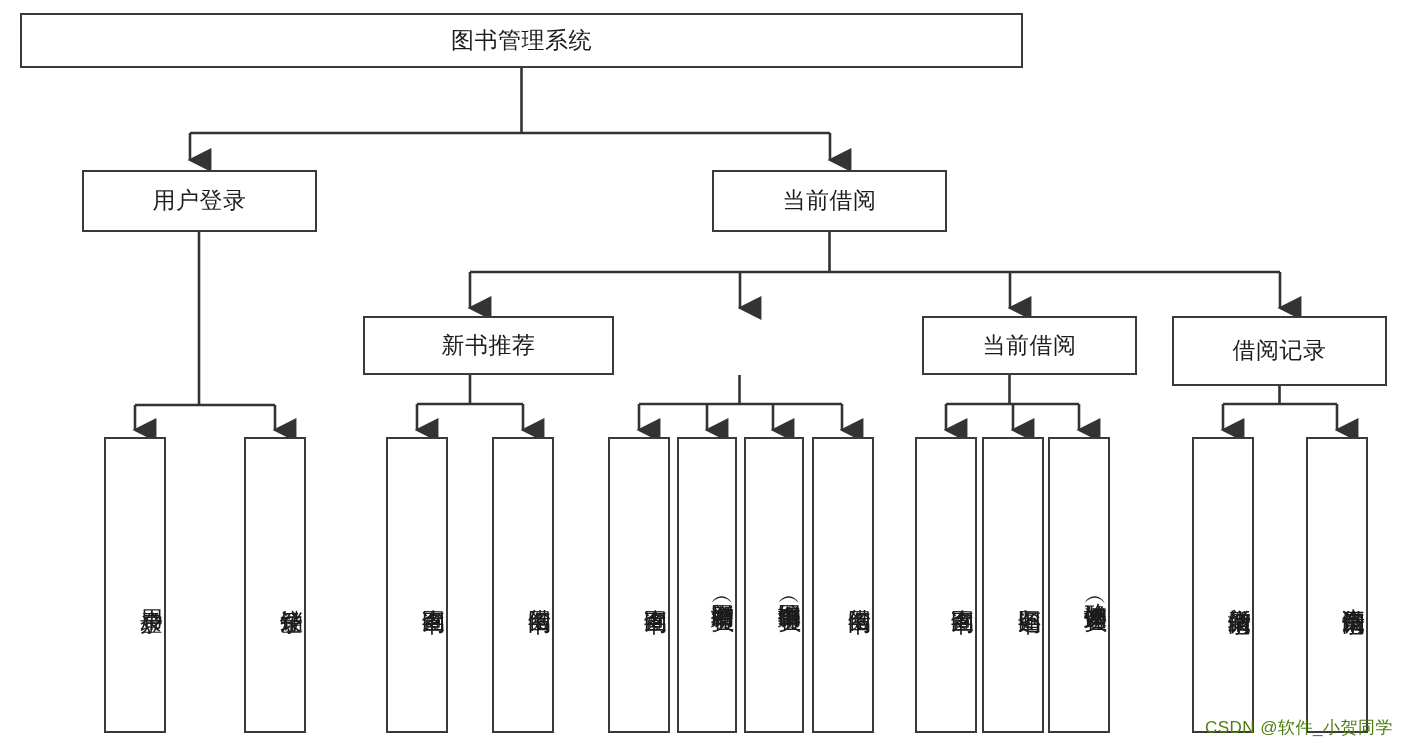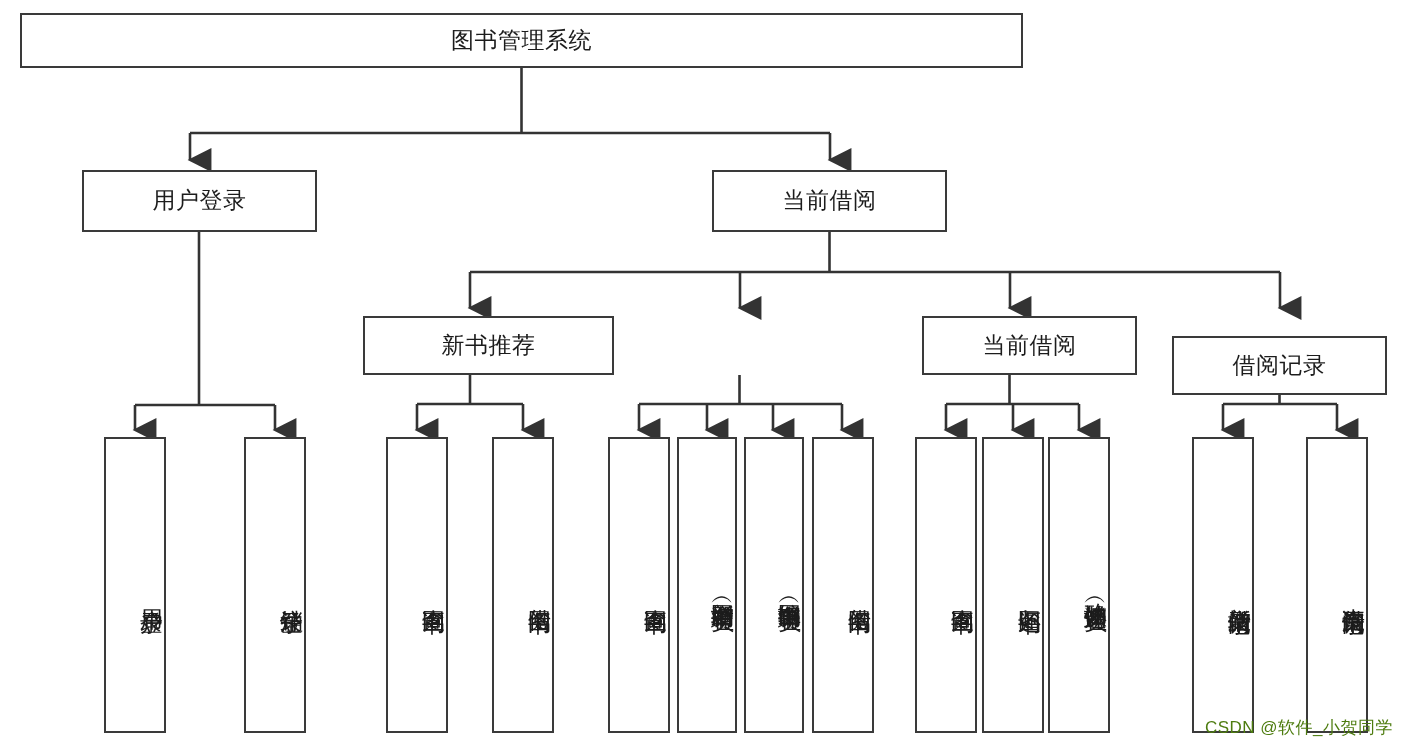--- a/index.html
+++ b/index.html
@@ -135,21 +135,21 @@
   <div class="node horiz" style="left:712px; top:170px; width:235px; height:62px;">
     <span class="node-label">当前借阅</span>
   </div>
 
   <div class="node horiz" style="left:363px; top:316px; width:251px; height:59px;">
     <span class="node-label">新书推荐</span>
   </div>
   <div class="node horiz" style="left:902px; top:316px; width:215px; height:59px;margin-left:20px;">
     <span class="node-label">当前借阅</span>
   </div>
-  <div class="node horiz" style="left:1172px; top:316px; width:215px; height:59px;margin-top:20px;">
+  <div class="node horiz" style="left:1172px; top:316px; width:215px; height:70px;">
     <span class="node-label">借阅记录</span>
   </div>
 
   <div class="node vert" style="left:104px; top:437px; width:62px; height:296px;">
     <span class="node-label">用户登录</span>
   </div>
   <div class="node vert" style="left:244px; top:437px; width:62px; height:296px;">
     <span class="node-label">注销登录</span>
   </div>
 

